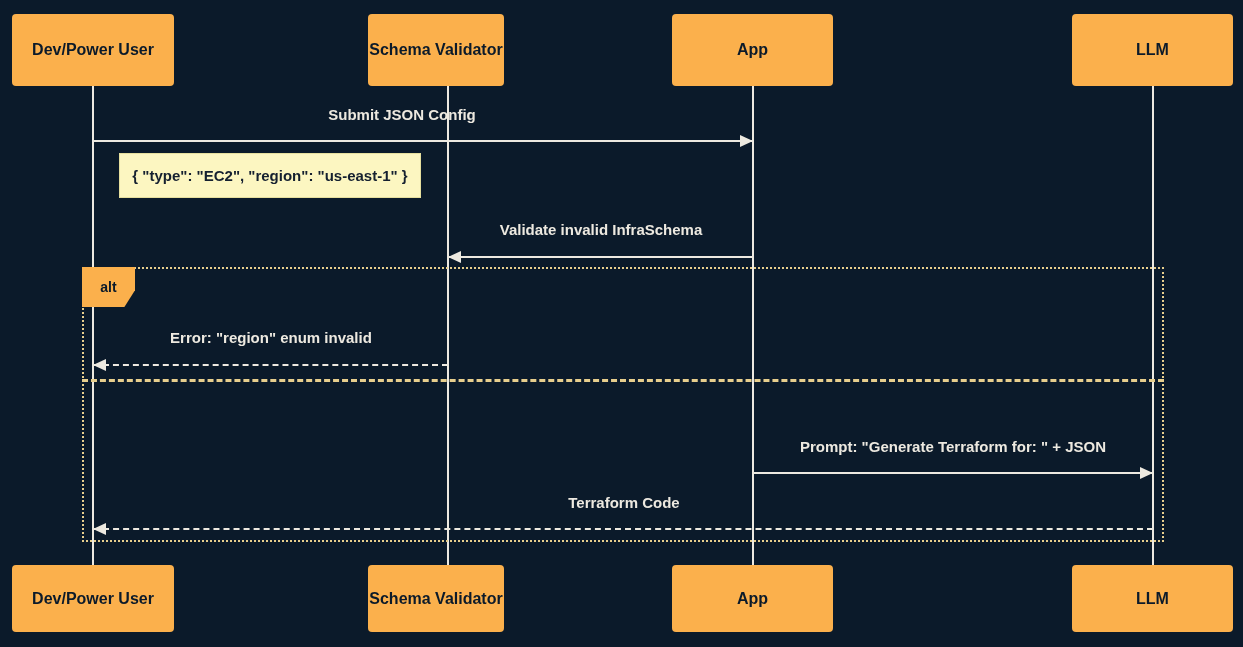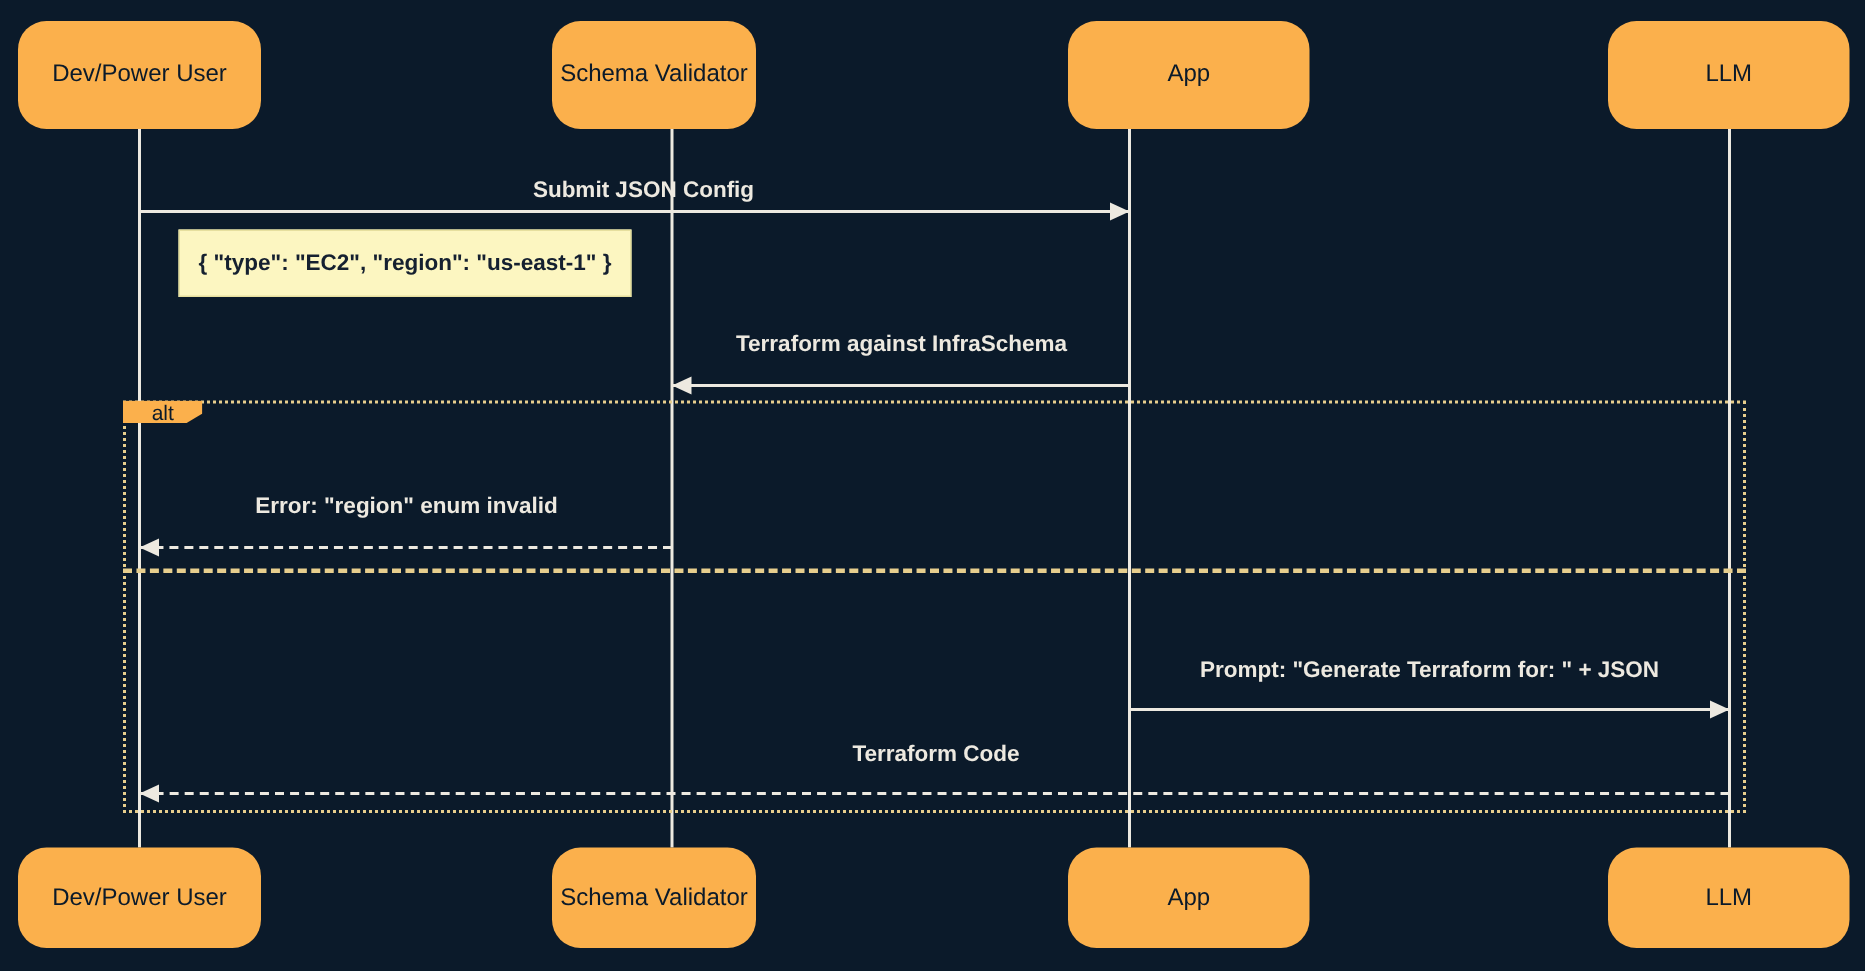--- a/index.html
+++ b/index.html
@@ -6,29 +6,29 @@
     --bg:#0B1A2A; --actor-fill:#FBB04C; --actor-text:#0B1A2A;
     --note-fill:#FCF6C1; --note-text:#152030; --line:#EDE9E0; --alt-border:#E7CE8D;
   }
   html,body{margin:0;padding:0;background:var(--bg);}
   #stage{
     position:relative; width:1243px; height:647px; background:var(--bg);
     font-family:"Liberation Sans", sans-serif; overflow:hidden;
   }
   .lifeline{position:absolute; top:86px; height:479px; width:2px; background:var(--line); z-index:1;}
   .actor{
-    position:absolute; background:var(--actor-fill); border-radius:19px;
+    position:absolute; background:var(--actor-fill); border-radius:4px;
     display:flex; align-items:center; justify-content:center;
-    color:var(--actor-text); font-weight:400; font-size:16px; z-index:5;
+    color:var(--actor-text); font-weight:700; font-size:16px; z-index:5;
   }
   .actor.top{top:14px; height:72px;}
   .actor.bottom{top:565px; height:67px;}
   .a1{left:12px;  width:162px;}
   .a2{left:368px; width:136px;}
-  .a3{left:712px; width:161px;}
+  .a3{left:672px; width:161px;}
   .a4{left:1072px;width:161px;text-align:right;}
   .msg-line{position:absolute; height:0; border-top:2px solid var(--line); z-index:3;}
   .msg-line.dashed{border-top-style:dashed;}
   .arrow{position:absolute; width:0; height:0; z-index:3;
     border-top:6px solid transparent; border-bottom:6px solid transparent;}
   .arrow.right{border-left:13px solid var(--line);}
   .arrow.left{border-right:13px solid var(--line);}
   .msg-label{
     position:absolute; transform:translateX(-50%); white-space:nowrap;
     color:var(--line); font-weight:600; font-size:15px; line-height:18px; z-index:3;
@@ -41,50 +41,50 @@
   }
   .alt-frame{
     position:absolute; left:82px; top:267px; width:1082px; height:275px;
     border:2px dotted var(--alt-border); box-sizing:border-box; z-index:2;
   }
   .alt-divider{
     position:absolute; left:82px; top:379px; width:1082px; height:0;
     border-top:3px dashed var(--alt-border); z-index:2;
   }
   .alt-tag{
-    position:absolute; left:82px; top:267px; width:53px; height:15px;
+    position:absolute; left:82px; top:267px; width:53px; height:40px;
     background:var(--actor-fill); color:var(--actor-text);
-    font-weight:400; font-size:14px; display:flex; align-items:center; justify-content:center;
+    font-weight:700; font-size:14px; display:flex; align-items:center; justify-content:center;
     clip-path:polygon(0 0,100% 0,100% 58%,80% 100%,0 100%); z-index:4;
   }
 </style>
 </head>
 <body>
 
 <div id="stage">
 
   <div class="lifeline" style="left:92px;"></div>
   <div class="lifeline" style="left:447px;"></div>
   <div class="lifeline" style="left:752px;"></div>
   <div class="lifeline" style="left:1152px;"></div>
 
   <div class="alt-frame"></div>
   <div class="alt-divider"></div>
   <div class="alt-tag">alt</div>
 
   <div>
-    <div class="msg-label" style="left:429px; top:106px;margin-top:12px;">Submit JSON Config</div>
+    <div class="msg-label" style="left:402px; top:106px;">Submit JSON Config</div>
     <div class="msg-line" style="left:93px; top:140px; width:660px;"></div>
     <div class="arrow right" style="left:740px; top:135px;"></div>
   </div>
 
   <div class="note">{ "type": "EC2", "region": "us-east-1" }</div>
 
   <div>
-    <div class="msg-label" style="left:601px; top:221px;">Terraform against InfraSchema</div>
+    <div class="msg-label" style="left:601px; top:221px;">Validate invalid InfraSchema</div>
     <div class="msg-line" style="left:448px; top:256px; width:305px;"></div>
     <div class="arrow left" style="left:448px; top:251px;"></div>
   </div>
 
   <div>
     <div class="msg-label" style="left:271px; top:329px;">Error: "region" enum invalid</div>
     <div class="msg-line dashed" style="left:93px; top:364px; width:355px;"></div>
     <div class="arrow left" style="left:93px; top:359px;"></div>
   </div>
 

